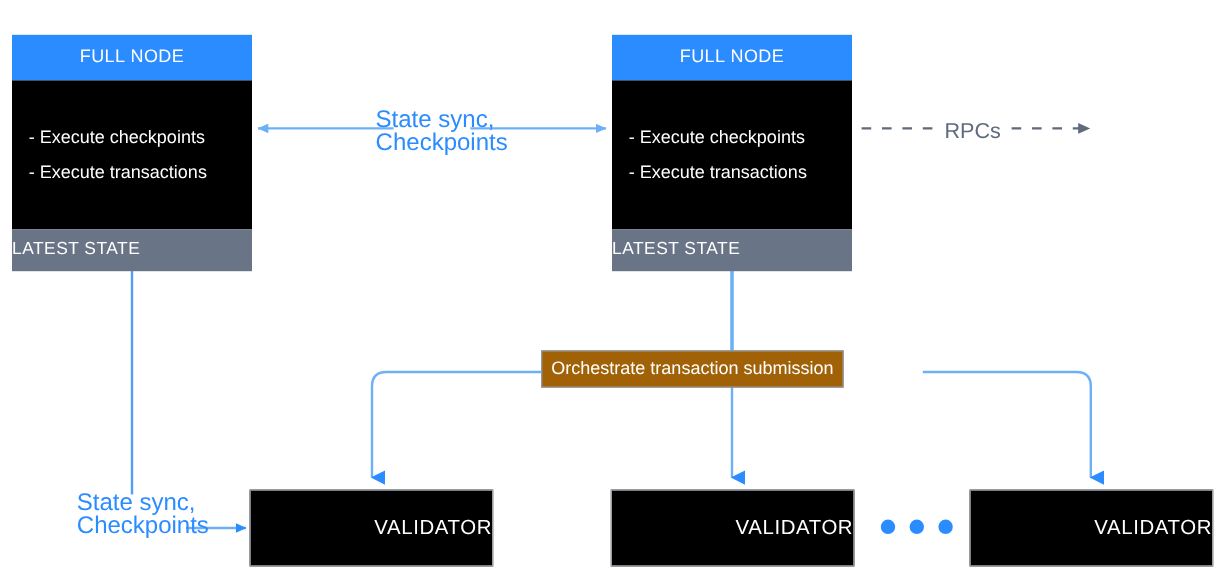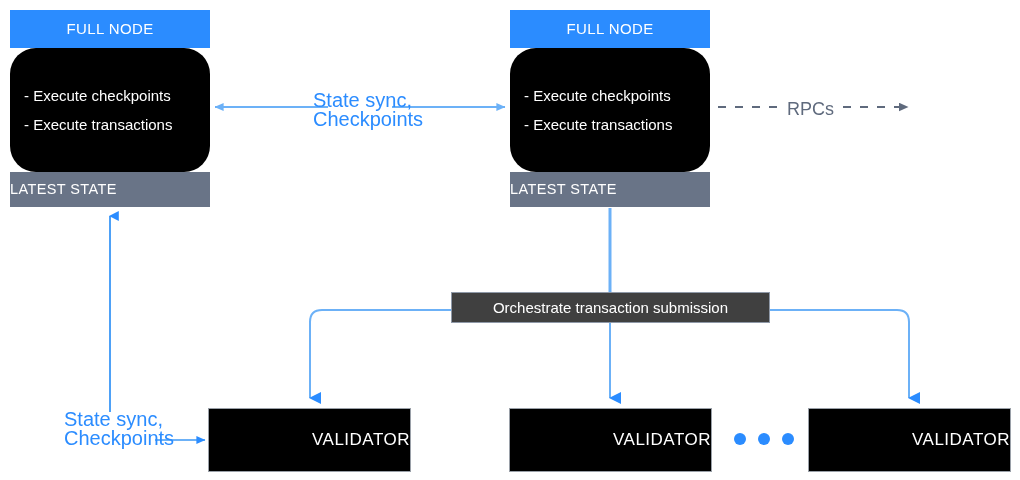--- a/index.html
+++ b/index.html
@@ -25,40 +25,40 @@
     top: 0;
     width: 1020px;
     height: 480px;
     pointer-events: none;
   }
   
   .fullnode {
     position: absolute;
     width: 200px;
     box-sizing: border-box;
+    margin-top: 19px;
   }
   .fn-header {
     height: 38px;
     line-height: 38px;
     text-align: center;
     color: #ffffff;
     font-size: 15px;
     letter-spacing: 0.4px;
     box-sizing: border-box;
   }
   .fn-body {
     height: 124px;
     box-sizing: border-box;
     color: #ffffff;
     padding: 0 0 0 14px;
     display: flex;
     flex-direction: column;
     justify-content: center;
     gap: 12px;
-    border-radius: 26px;
   }
   .fn-body .line {
     font-size: 15px;
     white-space: nowrap;
   }
   .fn-footer {
     height: 35px;
     line-height: 35px;
     text-align: left;
     color: #ffffff;
@@ -197,21 +197,21 @@
     <div>Checkpoints</div>
   </div>
 
   <div class="rpc-label" style="left:786px; top:99px; color:#5f6a7d;">RPCs</div>
 
   <div class="edge-label" style="left:64px; top:410px; color:#2b8cff;">
     <div>State sync,</div>
     <div>Checkpoints</div>
   </div>
 
-  <div class="orchestrate" style="left:451px; top:292px; width:319px; height:31px; line-height:29px; background:#404040;">Orchestrate transaction submission</div>
+  <div class="orchestrate" style="left:451px; top:292px; width:252px; height:31px; line-height:29px; background:#a16207;">Orchestrate transaction submission</div>
 
   <div class="validator" style="left:208px; top:408px; width:203px; height:64px; line-height:62px; background:#000000;">VALIDATOR</div>
 
   <div class="validator" style="left:509px; top:408px; width:203px; height:64px; line-height:62px; background:#000000;">VALIDATOR</div>
 
   <div class="validator" style="left:808px; top:408px; width:203px; height:64px; line-height:62px; background:#000000;">VALIDATOR</div>
 
   <div class="dots" style="left:734px; top:433px;">
     <span class="dot" style="background:#2b8cff;"></span>
     <span class="dot" style="background:#2b8cff;"></span>

